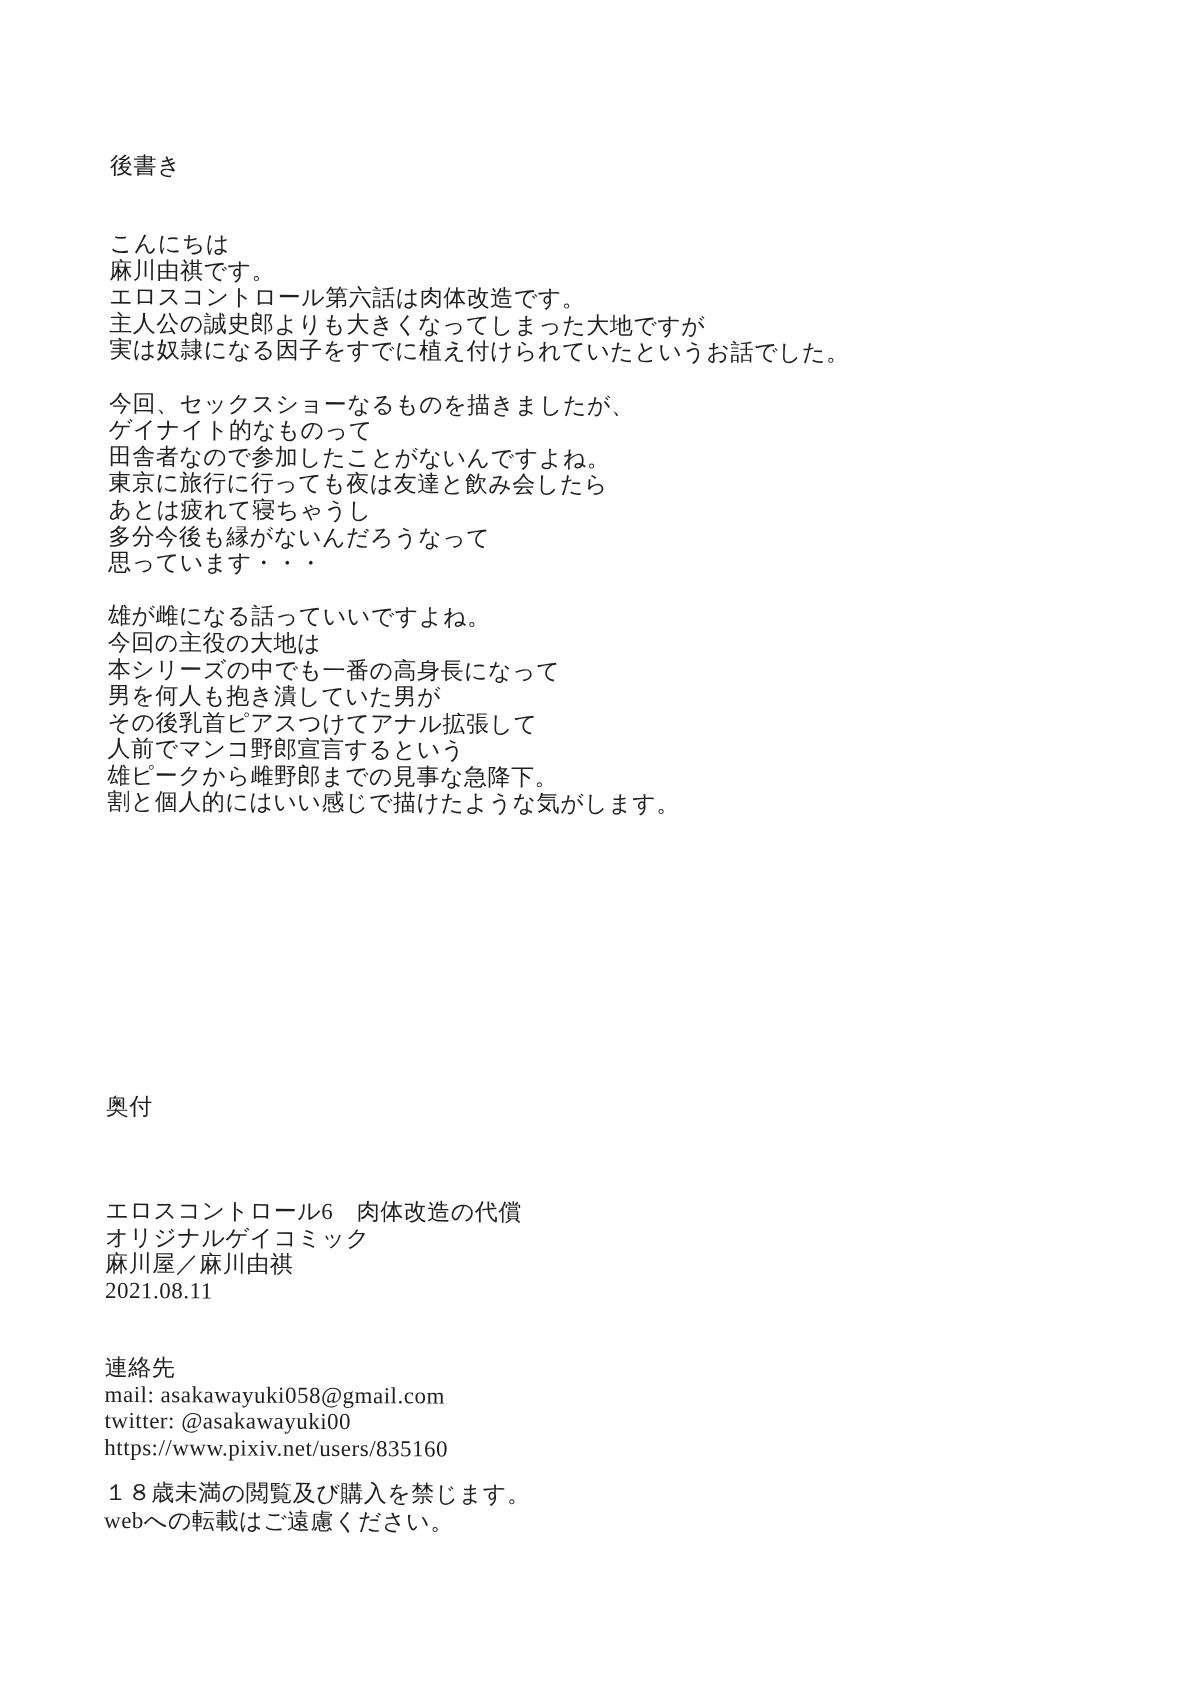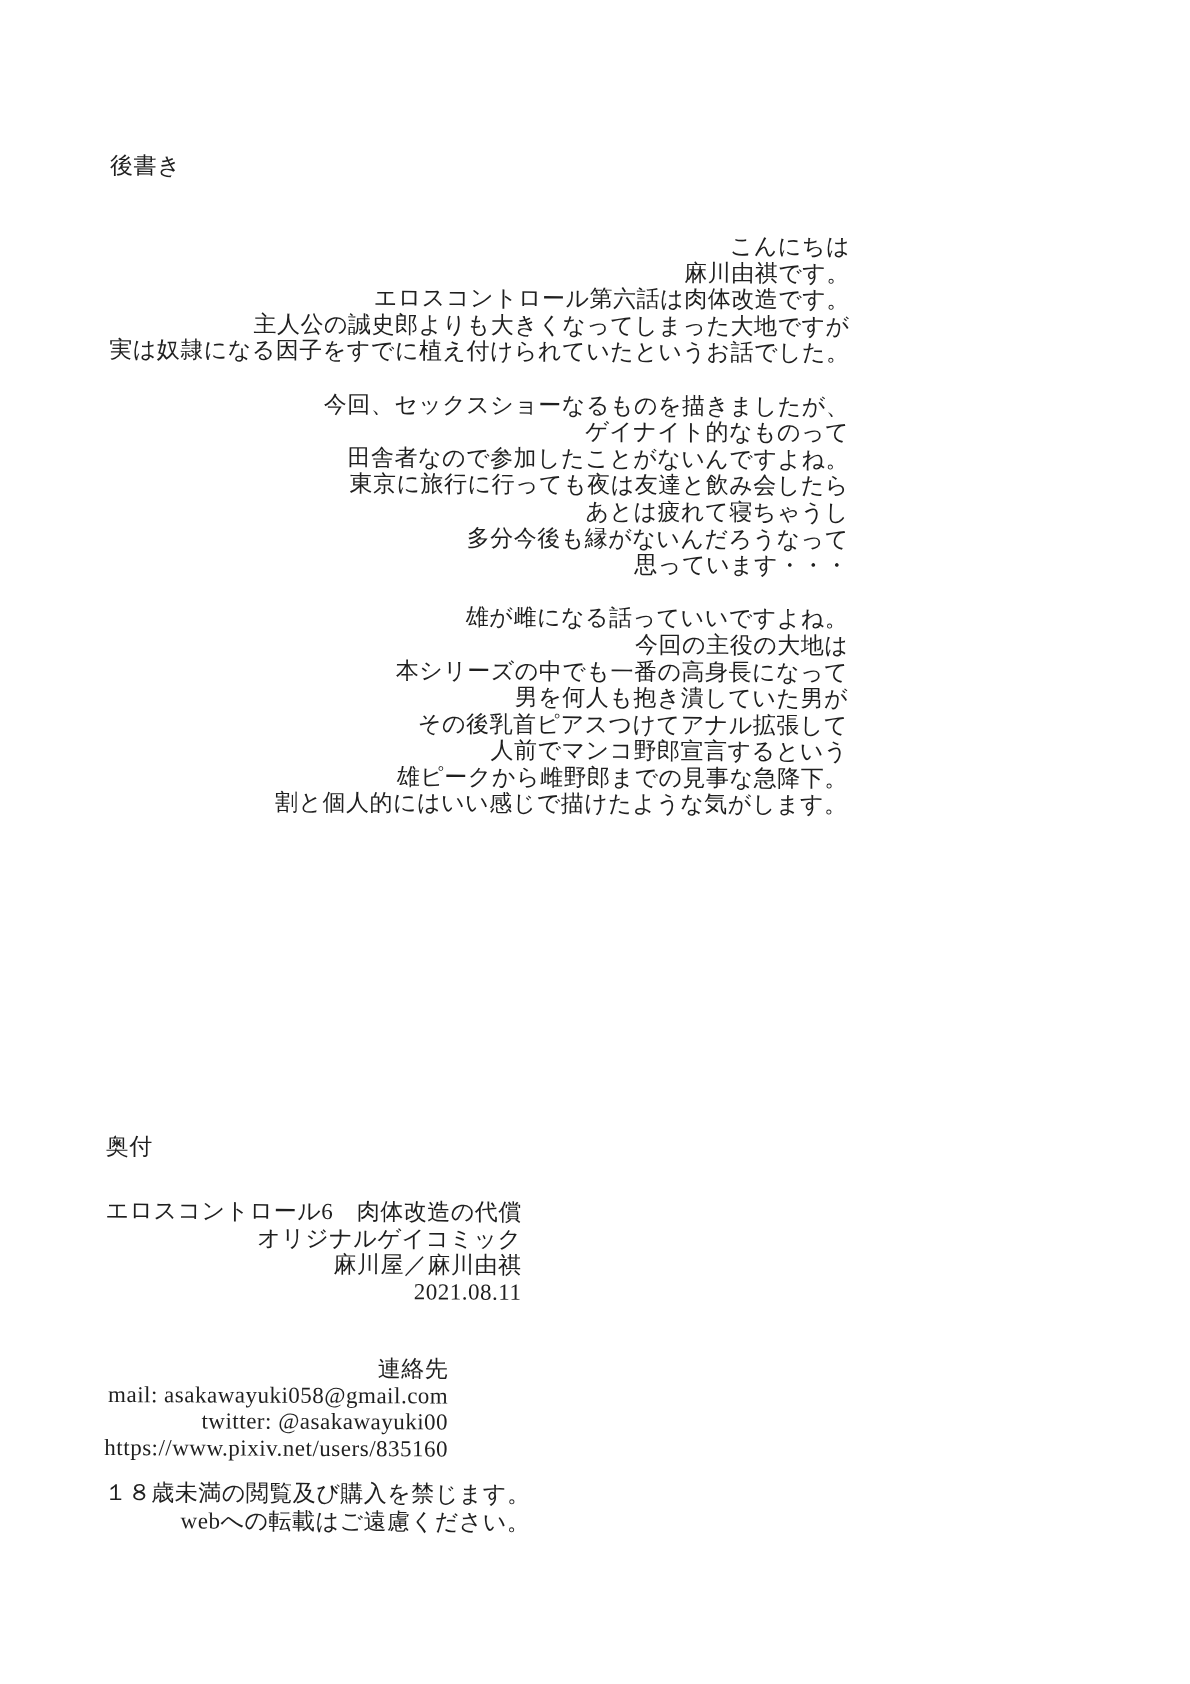--- a/index.html
+++ b/index.html
@@ -12,21 +12,20 @@
     background: var(--paper, #ffffff);
   }
   .page {
     position: relative;
     width: 1190px;
     height: 1684px;
     background: var(--paper, #ffffff);
     overflow: hidden;
     font-family: "Liberation Serif", "DejaVu Serif", serif;
     color: var(--ink, #1f1f1f);
-    text-align: right;
   }
   
   .tilt {
     position: absolute;
     inset: 0;
     transform: rotate(0.25deg);
     transform-origin: 110px 160px;
   }
   .block {
     position: absolute;
@@ -74,21 +73,21 @@
         <div class="line">今回の主役の大地は</div>
         <div class="line">本シリーズの中でも一番の高身長になって</div>
         <div class="line">男を何人も抱き潰していた男が</div>
         <div class="line">その後乳首ピアスつけてアナル拡張して</div>
         <div class="line">人前でマンコ野郎宣言するという</div>
         <div class="line">雄ピークから雌野郎までの見事な急降下。</div>
         <div class="line">割と個人的にはいい感じで描けたような気がします。</div>
       </div>
     </div>
 
-    <div class="block" style="top:1134px">
+    <div class="block" style="top:1094px">
       <div class="line">奥付</div>
     </div>
 
     <div class="block" style="top:1198px">
       <div class="line">エロスコントロール6　肉体改造の代償</div>
       <div class="line">オリジナルゲイコミック</div>
       <div class="line">麻川屋／麻川由祺</div>
       <div class="line">2021.08.11</div>
     </div>
 

